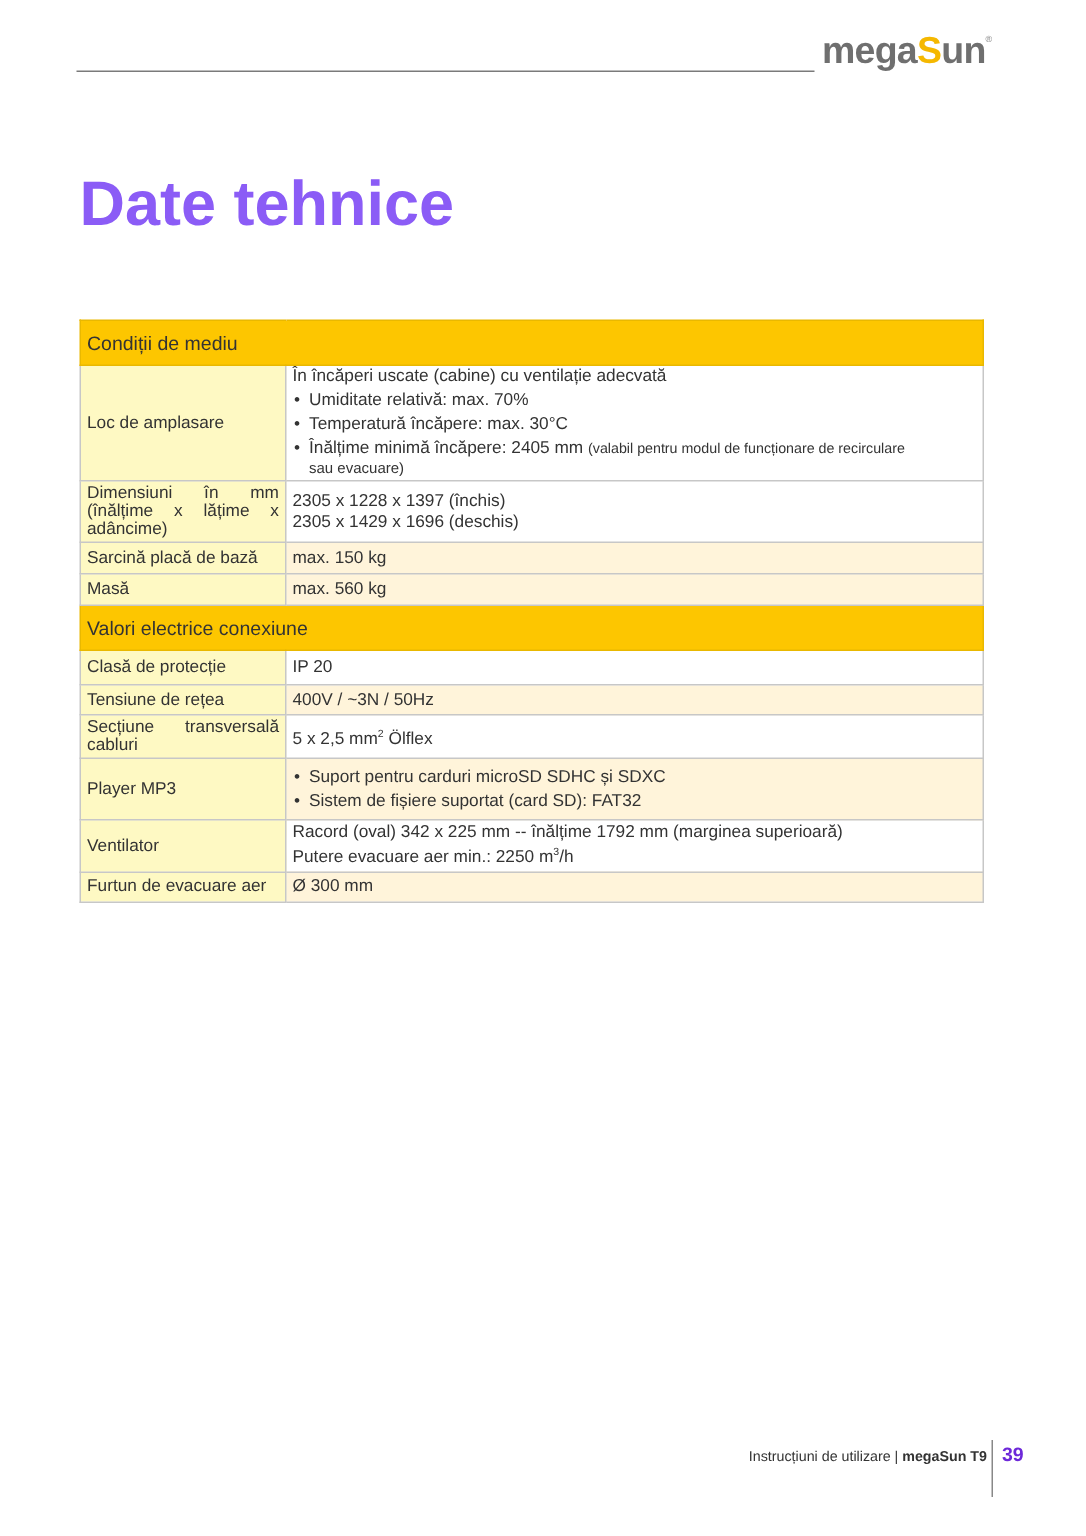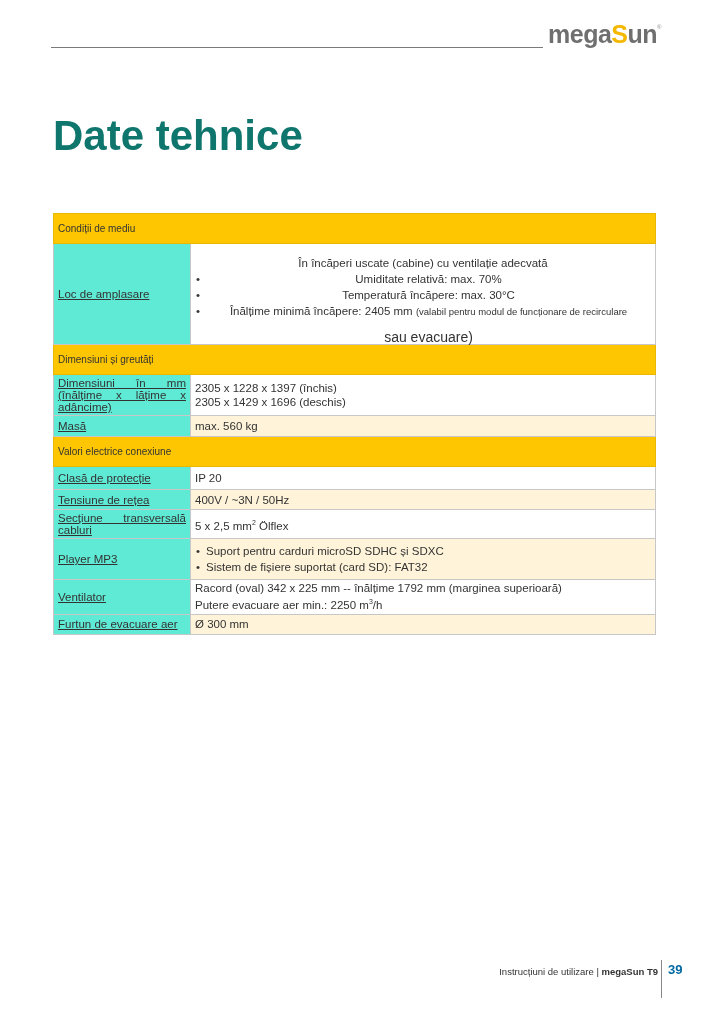--- a/index.html
+++ b/index.html
@@ -3,76 +3,77 @@
 <meta charset="utf-8">
 <style>
   html, body { margin: 0; padding: 0; background: #ffffff; }
   body { width: 724px; height: 1024px; position: relative; overflow: hidden;
          font-family: "Liberation Sans", sans-serif; color: #3a3a3a; }
   .top-rule { position: absolute; left: 51px; top: 47px; width: 492px; height: 1px; background: #7a7a7a; }
   .logo { position: absolute; left: 548px; top: 20px; font-size: 25px; font-weight: bold; color: #6f6f6f;
           letter-spacing: -0.5px; font-family: "Liberation Sans", sans-serif; }
   .logo .sun { color: #f5b800; }
   .logo .reg { font-size: 6px; vertical-align: top; position: relative; top: 4px; color: #8a8a8a; font-weight: normal; }
-  .page-title { position: absolute; left: 53px; top: 112px; font-size: 42px; font-weight: bold; color: #0f766e; margin: 0; }
+  .page-title { position: absolute; left: 53px; top: 112px; font-size: 42px; font-weight: bold; color: #8b5cf6; margin: 0; }
   table.spec { position: absolute; left: 53px; top: 213px; width: 603px; border-collapse: collapse;
                font-size: 11.5px; color: #333; }
   table.spec td { border: 1px solid #c7c7c7; padding: 2px 4px; vertical-align: middle; line-height: 14px; }
-  tr.section td { background: #fdc600; height: 25px; font-size: 10px; color: #333; border-color: #e9b800; margin-top: 29px; }
-  td.label { background: #5eead4; width: 128px; text-decoration: underline; }
+  tr.section td { background: #fdc600; height: 25px; font-size: 13px; color: #333; border-color: #e9b800; margin-top: 29px; }
+  td.label { background: #fef9c3; width: 128px; }
   td.label.justify { text-align: justify; text-align-last: justify; }
   td.val-white { background: #ffffff; }
   td.val-cream { background: #fff4da; }
   ul.bullets { margin: 0; padding: 0; list-style: none; }
   ul.bullets li { position: relative; padding-left: 11px; margin: 2px 0; }
   ul.bullets li::before { content: "\2022"; position: absolute; left: 1px; top: 0; }
   .small { font-size: 9.5px; }
-  .note-cont { padding-left: 11px; font-size: 14px; display: block; line-height: 12px; }
+  .note-cont { padding-left: 11px; font-size: 10px; display: block; line-height: 12px; }
   sup { font-size: 7px; }
   .footer { position: absolute; top: 966px; right: 66px; font-size: 9.5px; color: #333; }
   .footer b { font-weight: bold; }
   .footer-rule { position: absolute; left: 661px; top: 960px; width: 1px; height: 38px; background: #888; }
-  .page-num { position: absolute; left: 668px; top: 962px; font-size: 13px; font-weight: bold; color: #0369a1; }
+  .page-num { position: absolute; left: 668px; top: 962px; font-size: 13px; font-weight: bold; color: #6d28d9; }
 </style>
 </head>
 <body>
 
 <div class="top-rule"></div>
 <div class="logo"><span>mega</span><span class="sun">S</span><span>un</span><span class="reg">®</span></div>
 
 <h1 class="page-title">Date tehnice</h1>
 
 <table class="spec">
 
   <tbody>
       <tr class="section">
     <td colspan="2">Condiții de mediu</td>
   </tr>
   <tr>
     <td class="label">Loc de amplasare</td>
-    <td class="val-white" style="padding-top:12px;padding-bottom:1px;text-align:center;">
+    <td class="val-white" style="padding-top:0;padding-bottom:1px;">
       <div>În încăperi uscate (cabine) cu ventilație adecvată</div>
       <ul class="bullets">
         <li>Umiditate relativă:  max. 70%</li>
         <li>Temperatură încăpere:  max. 30°C</li>
-        <li style="margin-bottom:12px;"><span>Înălțime minimă încăpere:  2405 mm</span> <span class="small">(valabil pentru modul de funcționare de recirculare</span></li>
+        <li style="margin-bottom:0;"><span>Înălțime minimă încăpere:  2405 mm</span> <span class="small">(valabil pentru modul de funcționare de recirculare</span></li>
       </ul>
       <span class="note-cont">sau evacuare)</span>
     </td>
   </tr>
 
-  <tr class="section">
-    <td colspan="2">Dimensiuni și greutăți</td>
-  </tr>
   <tr>
     <td class="label justify" style="line-height:12px;">Dimensiuni în mm (înălțime x lățime x adâncime)</td>
     <td class="val-white">
       <div>2305 x 1228 x 1397 (închis)</div>
       <div>2305 x 1429 x 1696 (deschis)</div>
     </td>
+  </tr>
+  <tr>
+    <td class="label" style="height:16px;">Sarcină placă de bază</td>
+    <td class="val-cream">max. 150 kg</td>
   </tr>
   <tr>
     <td class="label" style="height:16px;">Masă</td>
     <td class="val-cream">max. 560 kg</td>
   </tr>
 
   <tr class="section">
     <td colspan="2">Valori electrice conexiune</td>
   </tr>
   <tr>

